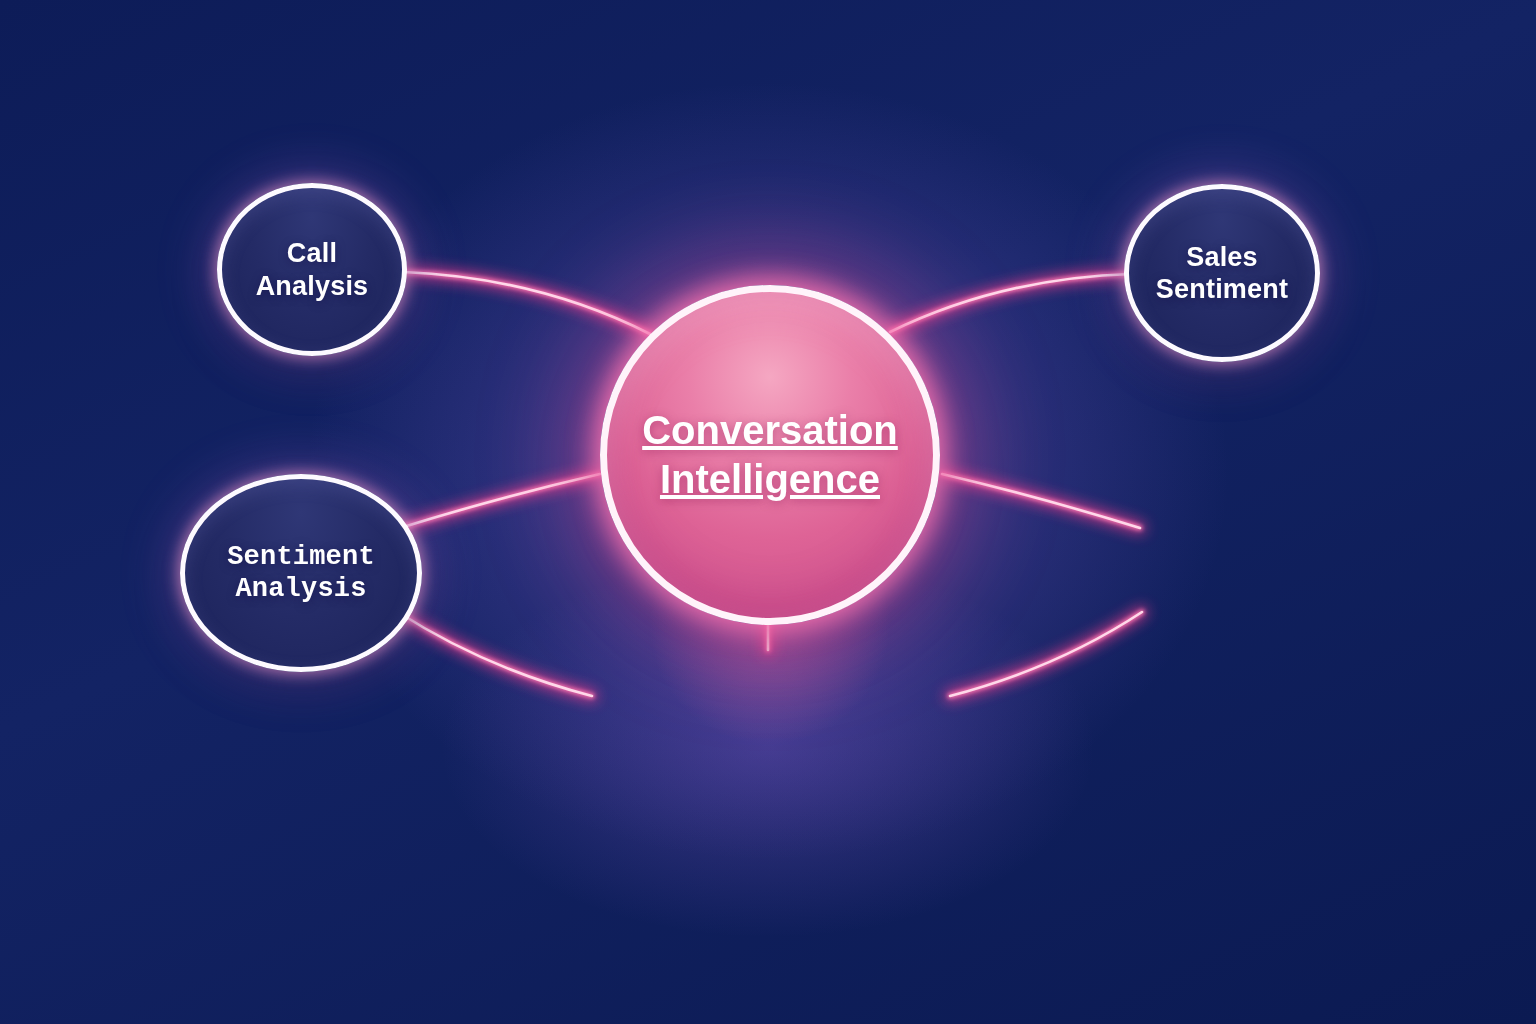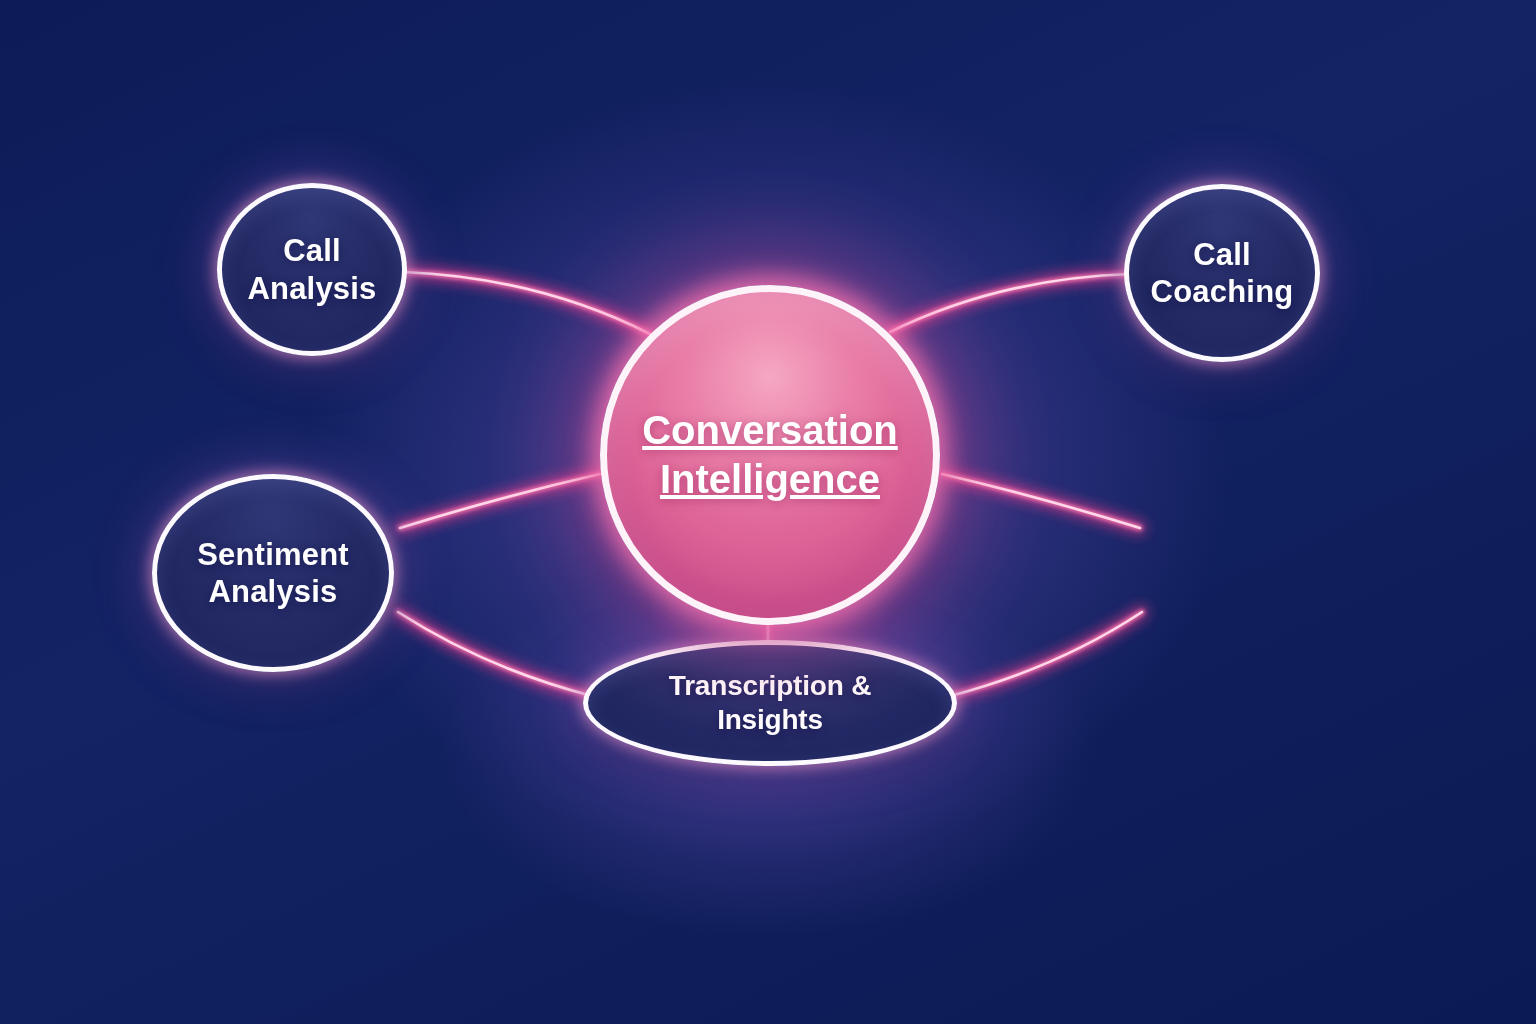--- a/index.html
+++ b/index.html
@@ -25,25 +25,25 @@
   }
   .satellite{
     border:5px solid #fdfaff;
     background:radial-gradient(ellipse at 50% 18%, #2f3776 0%, #242b66 48%, #1b2259 100%);
     box-shadow:
       0 0 14px 3px rgba(255,160,210,0.55),
       0 0 48px 12px rgba(185,110,230,0.28),
       0 14px 44px rgba(3,8,40,0.45),
       inset 0 6px 18px rgba(150,150,230,0.18);
     text-shadow:0 2px 8px rgba(20,12,70,0.55);
-    font-size:31px;line-height:1.2;letter-spacing:0.2px;
+    font-size:27px;line-height:1.2;letter-spacing:0.2px;
   }
   .node-call{left:217px;top:183px;width:190px;height:173px;}
   .node-sales{left:1124px;top:184px;width:196px;height:178px;}
-  .node-sentiment{left:152px;top:474px;width:242px;height:198px;}
+  .node-sentiment{left:180px;top:474px;width:242px;height:198px;font-family:Liberation Mono, monospace;}
   .node-performance{left:1120px;top:470px;width:250px;height:202px;}
   .node-transcription{
     left:583px;top:640px;width:374px;height:126px;
     font-size:28px;letter-spacing:-0.2px;
   }
   .node-center{
     left:600px;top:285px;width:340px;height:340px;
     border:7px solid #fff3fa;
     background:radial-gradient(circle at 50% 26%, #f5a7c2 0%, #ea7fa9 28%, #de6396 56%, #d0548f 82%, #c75093 100%);
     box-shadow:
@@ -85,29 +85,26 @@
     <use href="#linePaths" stroke="#ff3d8e" stroke-width="12" opacity="0.70" filter="url(#neonWide)"></use>
     <use href="#linePaths" stroke="#ff77b2" stroke-width="5.5" opacity="0.95" filter="url(#neonSoft)"></use>
     <use href="#linePaths" stroke="#ffd9ea" stroke-width="2.6"></use>
   </svg>
 
   <div class="node satellite node-call">
     <span class="label">Call Analysis</span>
   </div>
 
   <div class="node satellite node-sales">
-    <span class="label">Call Coaching</span>
+    <span class="label">Sales Sentiment</span>
   </div>
 
   <div class="node satellite node-sentiment">
     <span class="label">Sentiment Analysis</span>
   </div>
 
 
-  <div class="node satellite node-transcription">
-    <span class="label">Transcription &amp; Insights</span>
-  </div>
 
   <div class="node node-center">
     <span class="label">Conversation Intelligence</span>
   </div>
 
 </div>
 
 </body></html>

